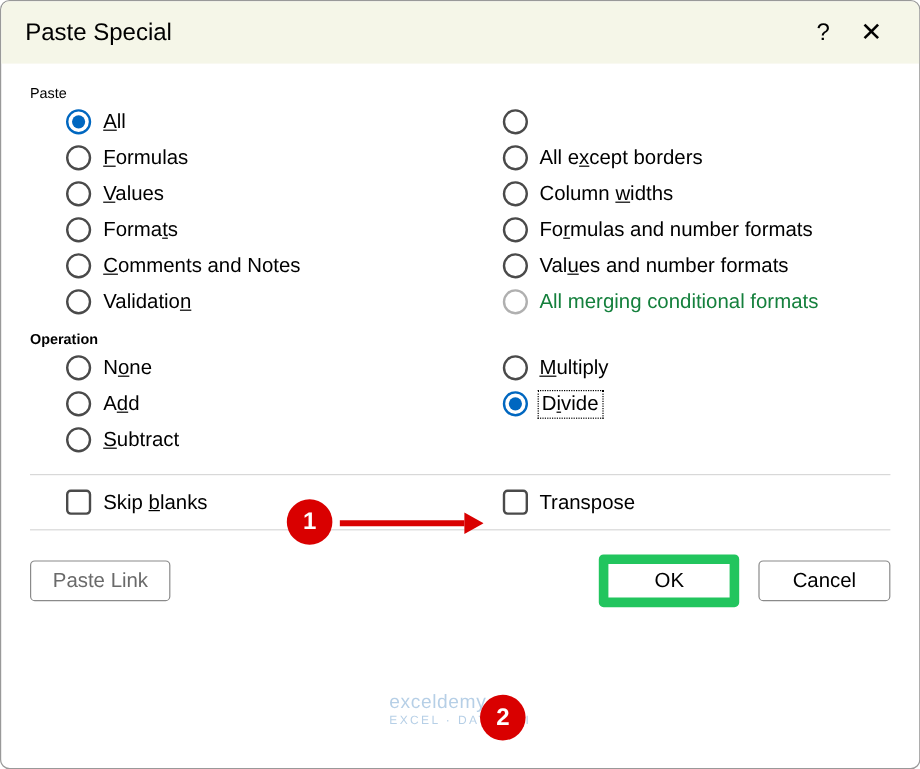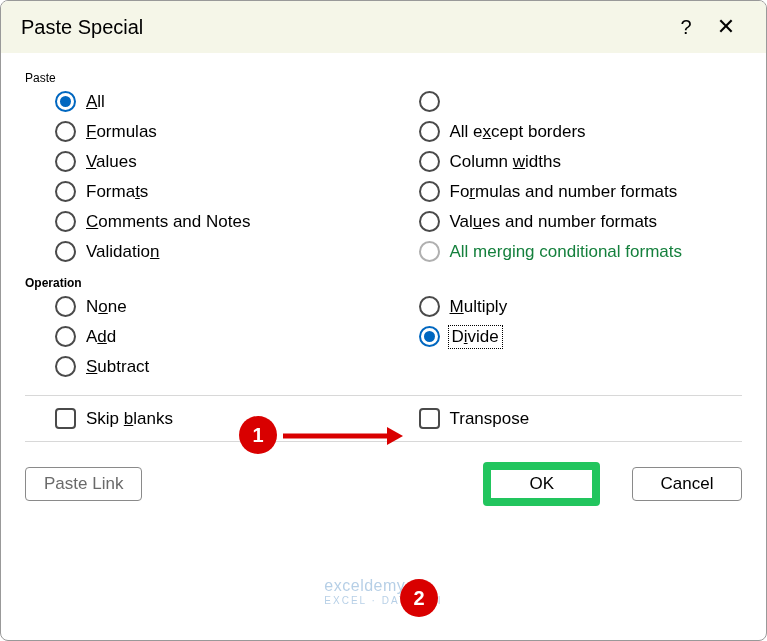--- a/index.html
+++ b/index.html
@@ -98,21 +98,21 @@
   }
   .u { text-decoration: underline; }
   hr.sep {
     border: none;
     border-top: 1px solid #d8d8d8;
     margin: 12px 0;
   }
   .bottom-btns {
     display: flex;
     align-items: center;
-    gap: 32px;
+    gap: 16px;
     margin-top: 8px;
     padding-bottom: 6px;
   }
   .btn {
     border: 1px solid #8a8a8a;
     background: #fff;
     border-radius: 4px;
     padding: 6px 18px;
     font-size: 17px;
     min-width: 110px;

